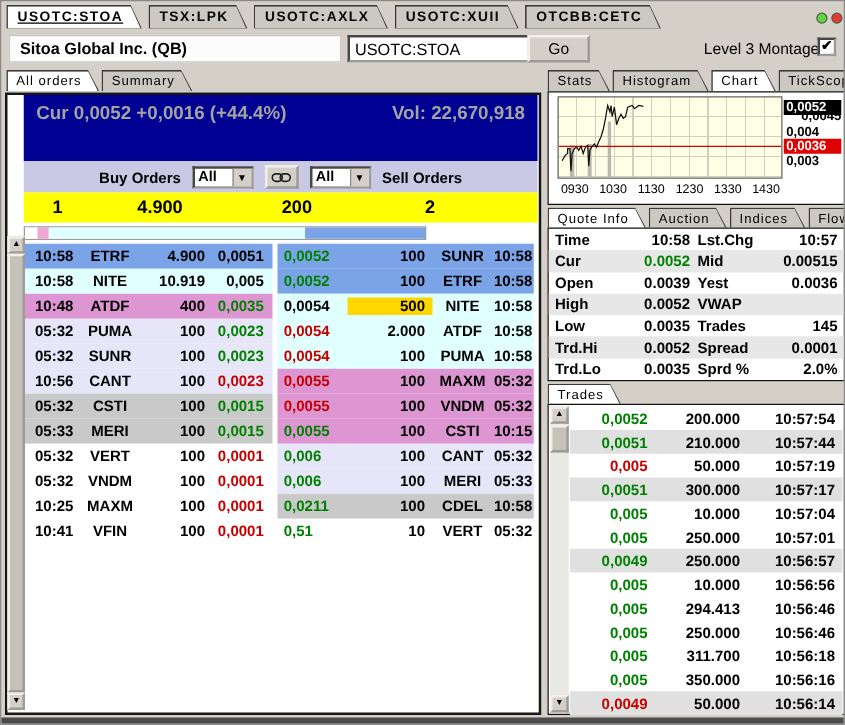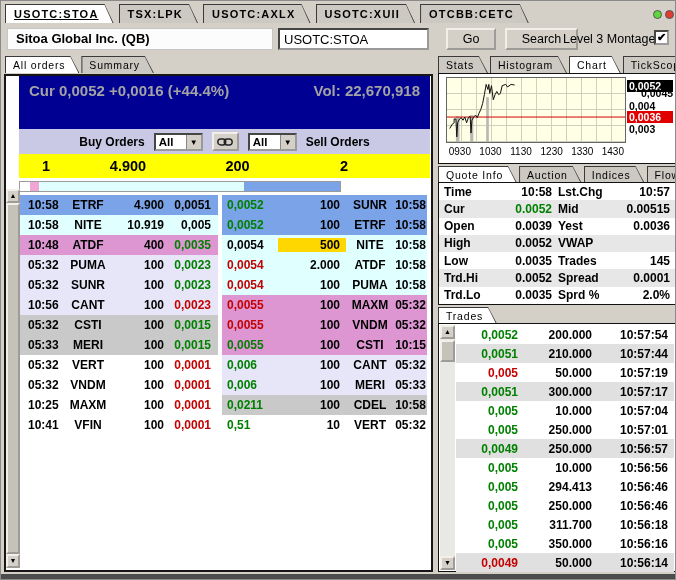--- a/index.html
+++ b/index.html
@@ -20,21 +20,21 @@
   .smalltabs .tab.active .tabin{background:#fff;text-decoration:none;}
   .tabrow{position:absolute;display:flex;align-items:flex-end;}
 
   
   #title-strip{position:absolute;left:6px;top:27px;width:266px;height:22px;background:#fcfcfc;
       border:1px solid #c6c6c6;font-size:13px;font-weight:bold;line-height:20px;padding-left:8px;}
   #symbol-input{position:absolute;left:277px;top:27px;width:151px;height:22px;border:2px inset #9a9a9a;
       font-family:"Liberation Sans",sans-serif;font-size:13px;padding:0 4px;background:#fff;}
   .btn3d{position:absolute;height:22px;background:#d4d0c8;border:2px outset #f2efe9;
       font-family:"Liberation Sans",sans-serif;font-size:12.5px;text-align:center;cursor:pointer;padding:0;}
-  #go-btn{left:445px;top:27px;width:50px;}
+  #go-btn{left:421px;top:27px;width:50px;}
   #search-btn{left:504px;top:27px;width:73px;}
   #montage-label{position:absolute;left:562px;top:31px;font-size:12.5px;}
   #montage-check{position:absolute;left:653px;top:29px;width:15px;height:15px;background:#fff;
       border:2px inset #9a9a9a;font-size:11px;font-weight:bold;line-height:11px;text-align:center;cursor:pointer;}
   .dot{position:absolute;top:9px;width:9px;height:9px;border-radius:50%;border:1px solid #555;}
 
   
   #lbox{position:absolute;left:3px;top:73px;width:429px;height:498px;background:#fff;border:2px solid #161616;}
   #lcontent{position:absolute;left:13px;top:0;width:411px;height:100%;}
   #banner{height:53px;display:flex;justify-content:space-between;align-items:flex-start;
@@ -130,21 +130,20 @@
       <div class="tab">
         <span class="tabin">OTCBB:CETC</span>
       </div>
     </div>
   <div class="dot" id="dot-green" style="left: 652px; background: rgb(95, 214, 60);"></div>
   <div class="dot" id="dot-red" style="left: 664px; background: rgb(226, 60, 46);"></div>
 
   <div id="title-strip">Sitoa Global Inc. (QB)</div>
   <input id="symbol-input" value="USOTC:STOA" style="">
   <button class="btn3d" id="go-btn">Go</button>
-  <button class="btn3d" id="search-btn">Search</button>
   <span id="montage-label">Level 3 Montage</span>
   <div id="montage-check"><span id="check-glyph">✔</span></div>
 
   <div class="tabrow smalltabs" id="left-tabs" style="left:4px;top:55px;">
       <div class="tab active">
         <span class="tabin">All orders</span>
       </div>
       <div class="tab">
         <span class="tabin">Summary</span>
       </div>

